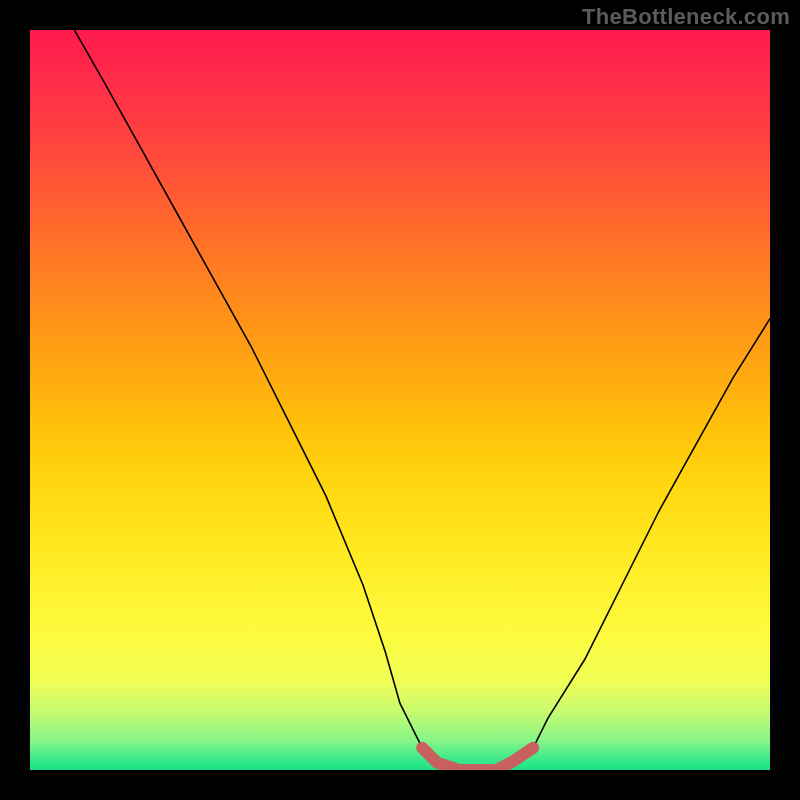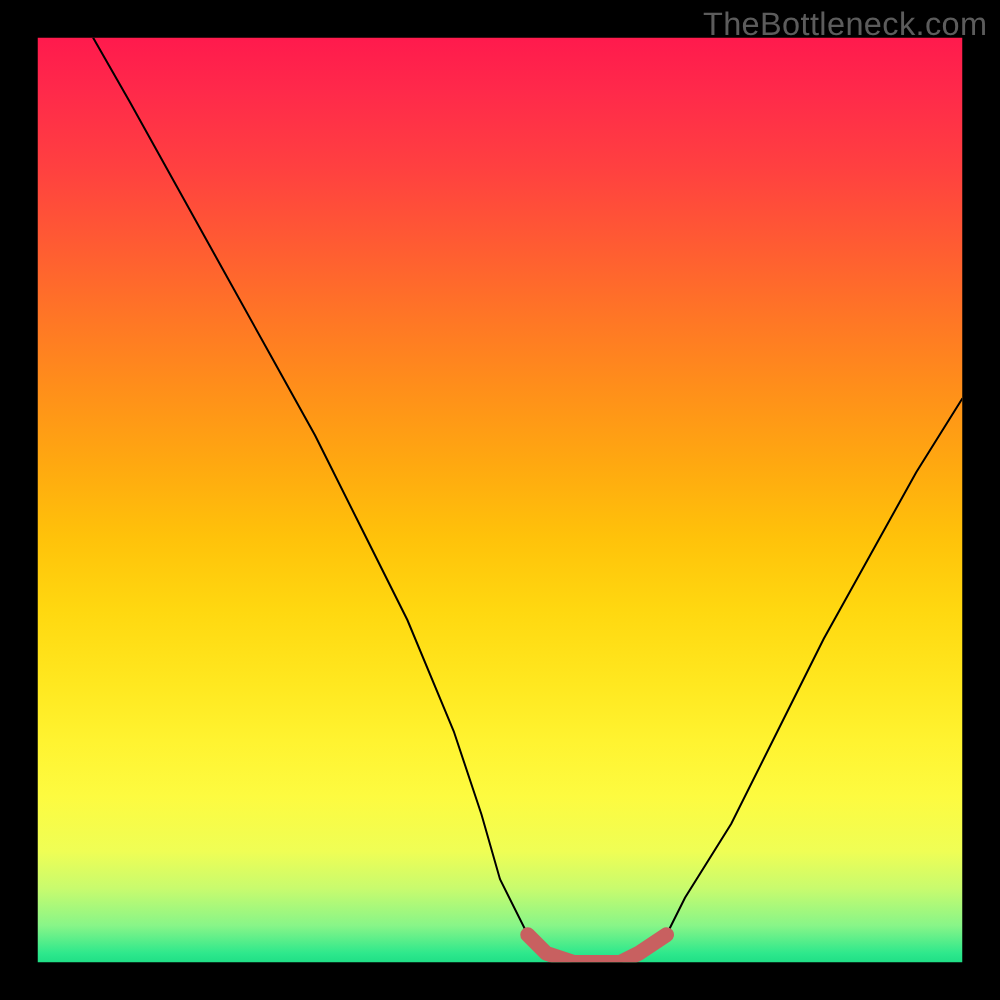--- a/index.html
+++ b/index.html
@@ -15,22 +15,22 @@
     position: relative;
     width: 800px;
     height: 800px;
     background: #000;
   }
   .watermark {
     position: absolute;
     top: 4px;
     right: 10px;
     color: #5c5c5c;
-    font-size: 26px;
-    font-weight: 400;
+    font-size: 22px;
+    font-weight: 700;
     letter-spacing: 0.3px;
     z-index: 10;
   }
   .plot-area {
     position: absolute;
     left: 30px;
     top: 30px;
     width: 740px;
     height: 740px;
     overflow: hidden;

